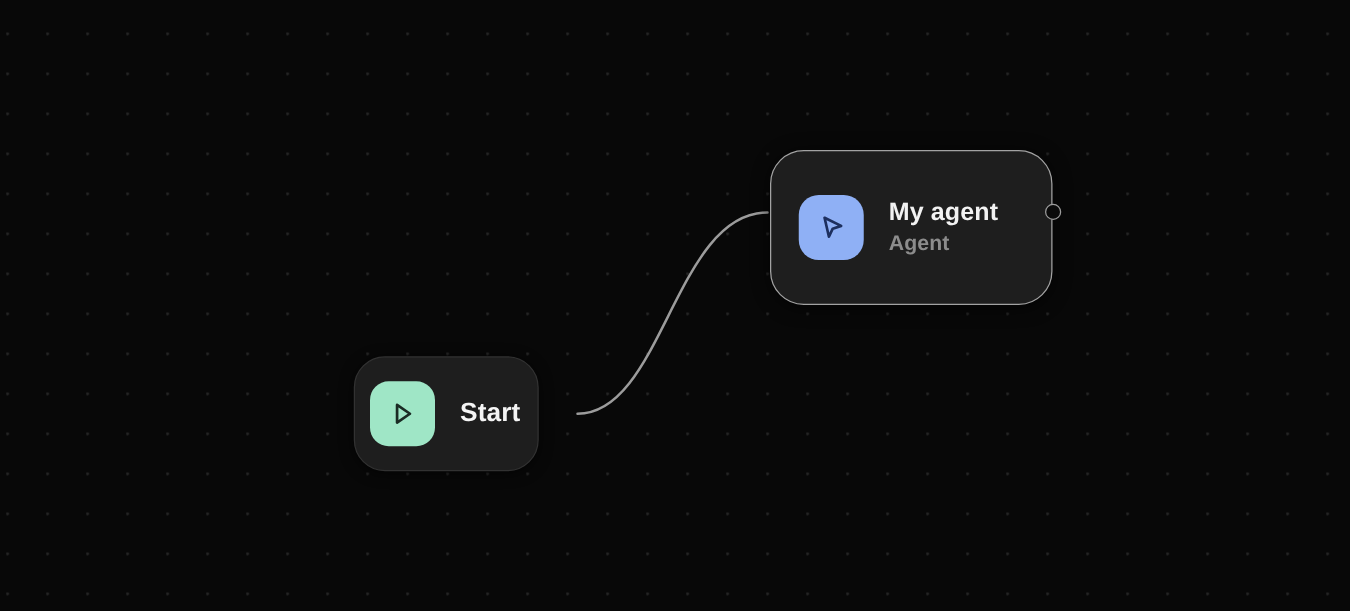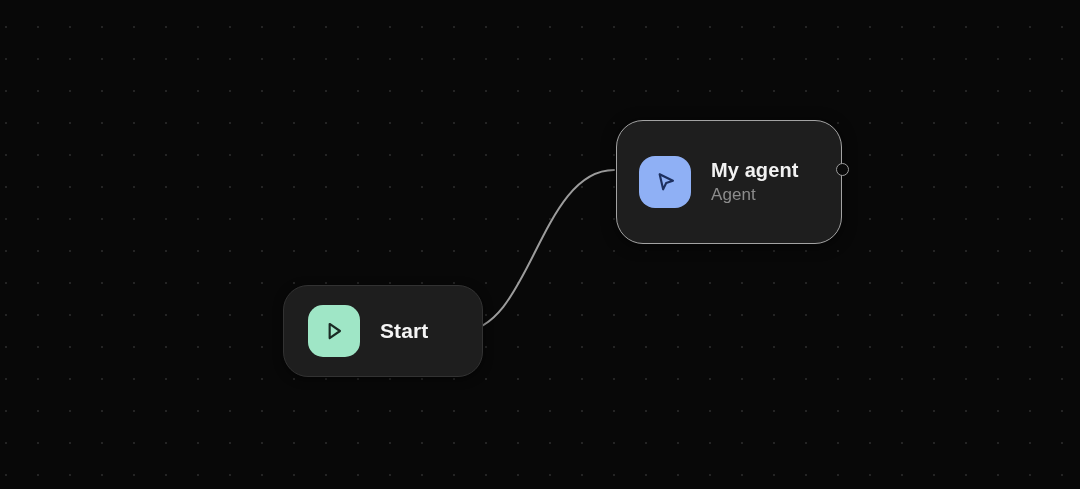--- a/index.html
+++ b/index.html
@@ -49,25 +49,25 @@
     box-sizing: border-box;
     display: flex;
     align-items: center;
     border-radius: 26px;
     background: #1e1e1e;
   }
 
   .node-start {
     left: 283px;
     top: 285px;
-    width: 200px;
+    width: 148px;
     height: 92px;
     border: 1px solid #323232;
     border-radius: 25px;
-    padding-left: 24px;
+    padding-left: 12px;
     box-shadow: 0 2px 10px rgba(0,0,0,0.55);
   }
 
   .node-agent {
     left: 616px;
     top: 120px;
     width: 226px;
     height: 124px;
     border: 1.6px solid #a3a3a3;
     border-radius: 27px;
@@ -106,21 +106,21 @@
   }
   .node-title {
     color: #f2f2f2;
     font-size: 20px;
     font-weight: 700;
     letter-spacing: 0.1px;
   }
   .node-subtitle {
     color: #8c8c8c;
     font-size: 17px;
-    font-weight: 400;
+    font-weight: 700;
     margin-top: 3px;
     letter-spacing: 0.1px;
   }
 
   
   .port {
     position: absolute;
     width: 13px;
     height: 13px;
     border-radius: 50%;

